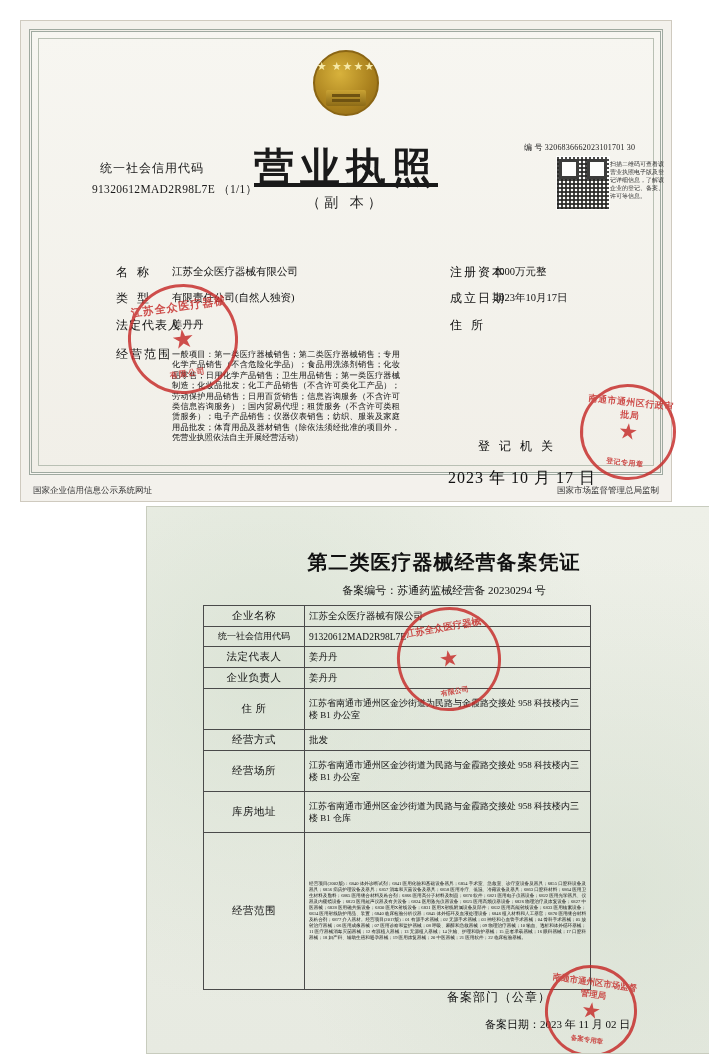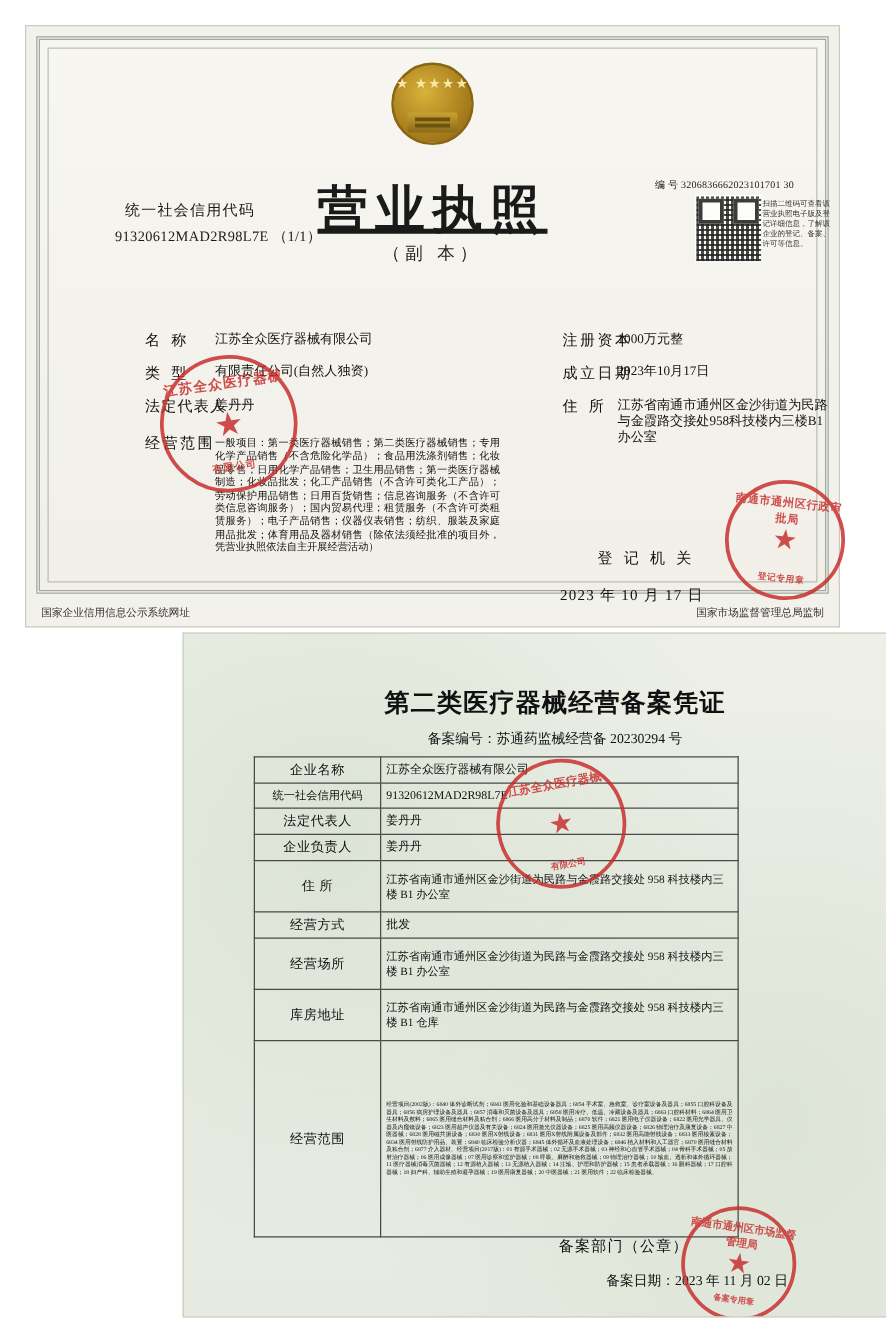--- a/index.html
+++ b/index.html
@@ -206,21 +206,21 @@
     font-family: "Liberation Serif", serif;
     font-size: 12px;
     letter-spacing: 3px;
     color: #111;
   }
   .reg-date {
     position: absolute;
     left: 416px;
     top: 436px;
     font-family: "Liberation Serif", serif;
-    font-size: 12px;
+    font-size: 16px;
     letter-spacing: 1px;
     color: #111;
   }
 
   
   .seal {
     position: absolute;
     border-radius: 50%;
     border: 3px solid #c62a28;
     color: #c62a28;
@@ -414,21 +414,20 @@
     <div class="fld-label" style="left:84px; top:314px; letter-spacing:2px;">经营范围</div>
     <div class="scope-text">一般项目：第一类医疗器械销售；第二类医疗器械销售；专用化学产品销售（不含危险化学品）；食品用洗涤剂销售；化妆品零售；日用化学产品销售；卫生用品销售；第一类医疗器械制造；化妆品批发；化工产品销售（不含许可类化工产品）；劳动保护用品销售；日用百货销售；信息咨询服务（不含许可类信息咨询服务）；国内贸易代理；租赁服务（不含许可类租赁服务）；电子产品销售；仪器仪表销售；纺织、服装及家庭用品批发；体育用品及器材销售（除依法须经批准的项目外，凭营业执照依法自主开展经营活动）</div>
 
     <div class="fld-label" style="left:418px; top:232px; letter-spacing:2px;">注册资本</div>
     <div class="fld-value" style="left:462px; top:233px;">1000万元整</div>
 
     <div class="fld-label" style="left:418px; top:258px; letter-spacing:2px;">成立日期</div>
     <div class="fld-value" style="left:462px; top:259px;">2023年10月17日</div>
 
     <div class="fld-label" style="left:418px; top:285px;">住    所</div>
-    <div class="fld-value" style="left:462px; top:286px; width:168px;">江苏省南通市通州区金沙街道为民路与金霞路交接处958科技楼内三楼B1办公室</div>
 
     <div class="reg-organ">登 记 机 关</div>
     <div class="reg-date">2023 年 10 月 17 日</div>
 
     <div class="seal seal1">
       <div class="arc-top">江苏全众医疗器械</div>
       <div class="star">★</div>
       <div class="arc-bot">有限公司</div>
     </div>
 

